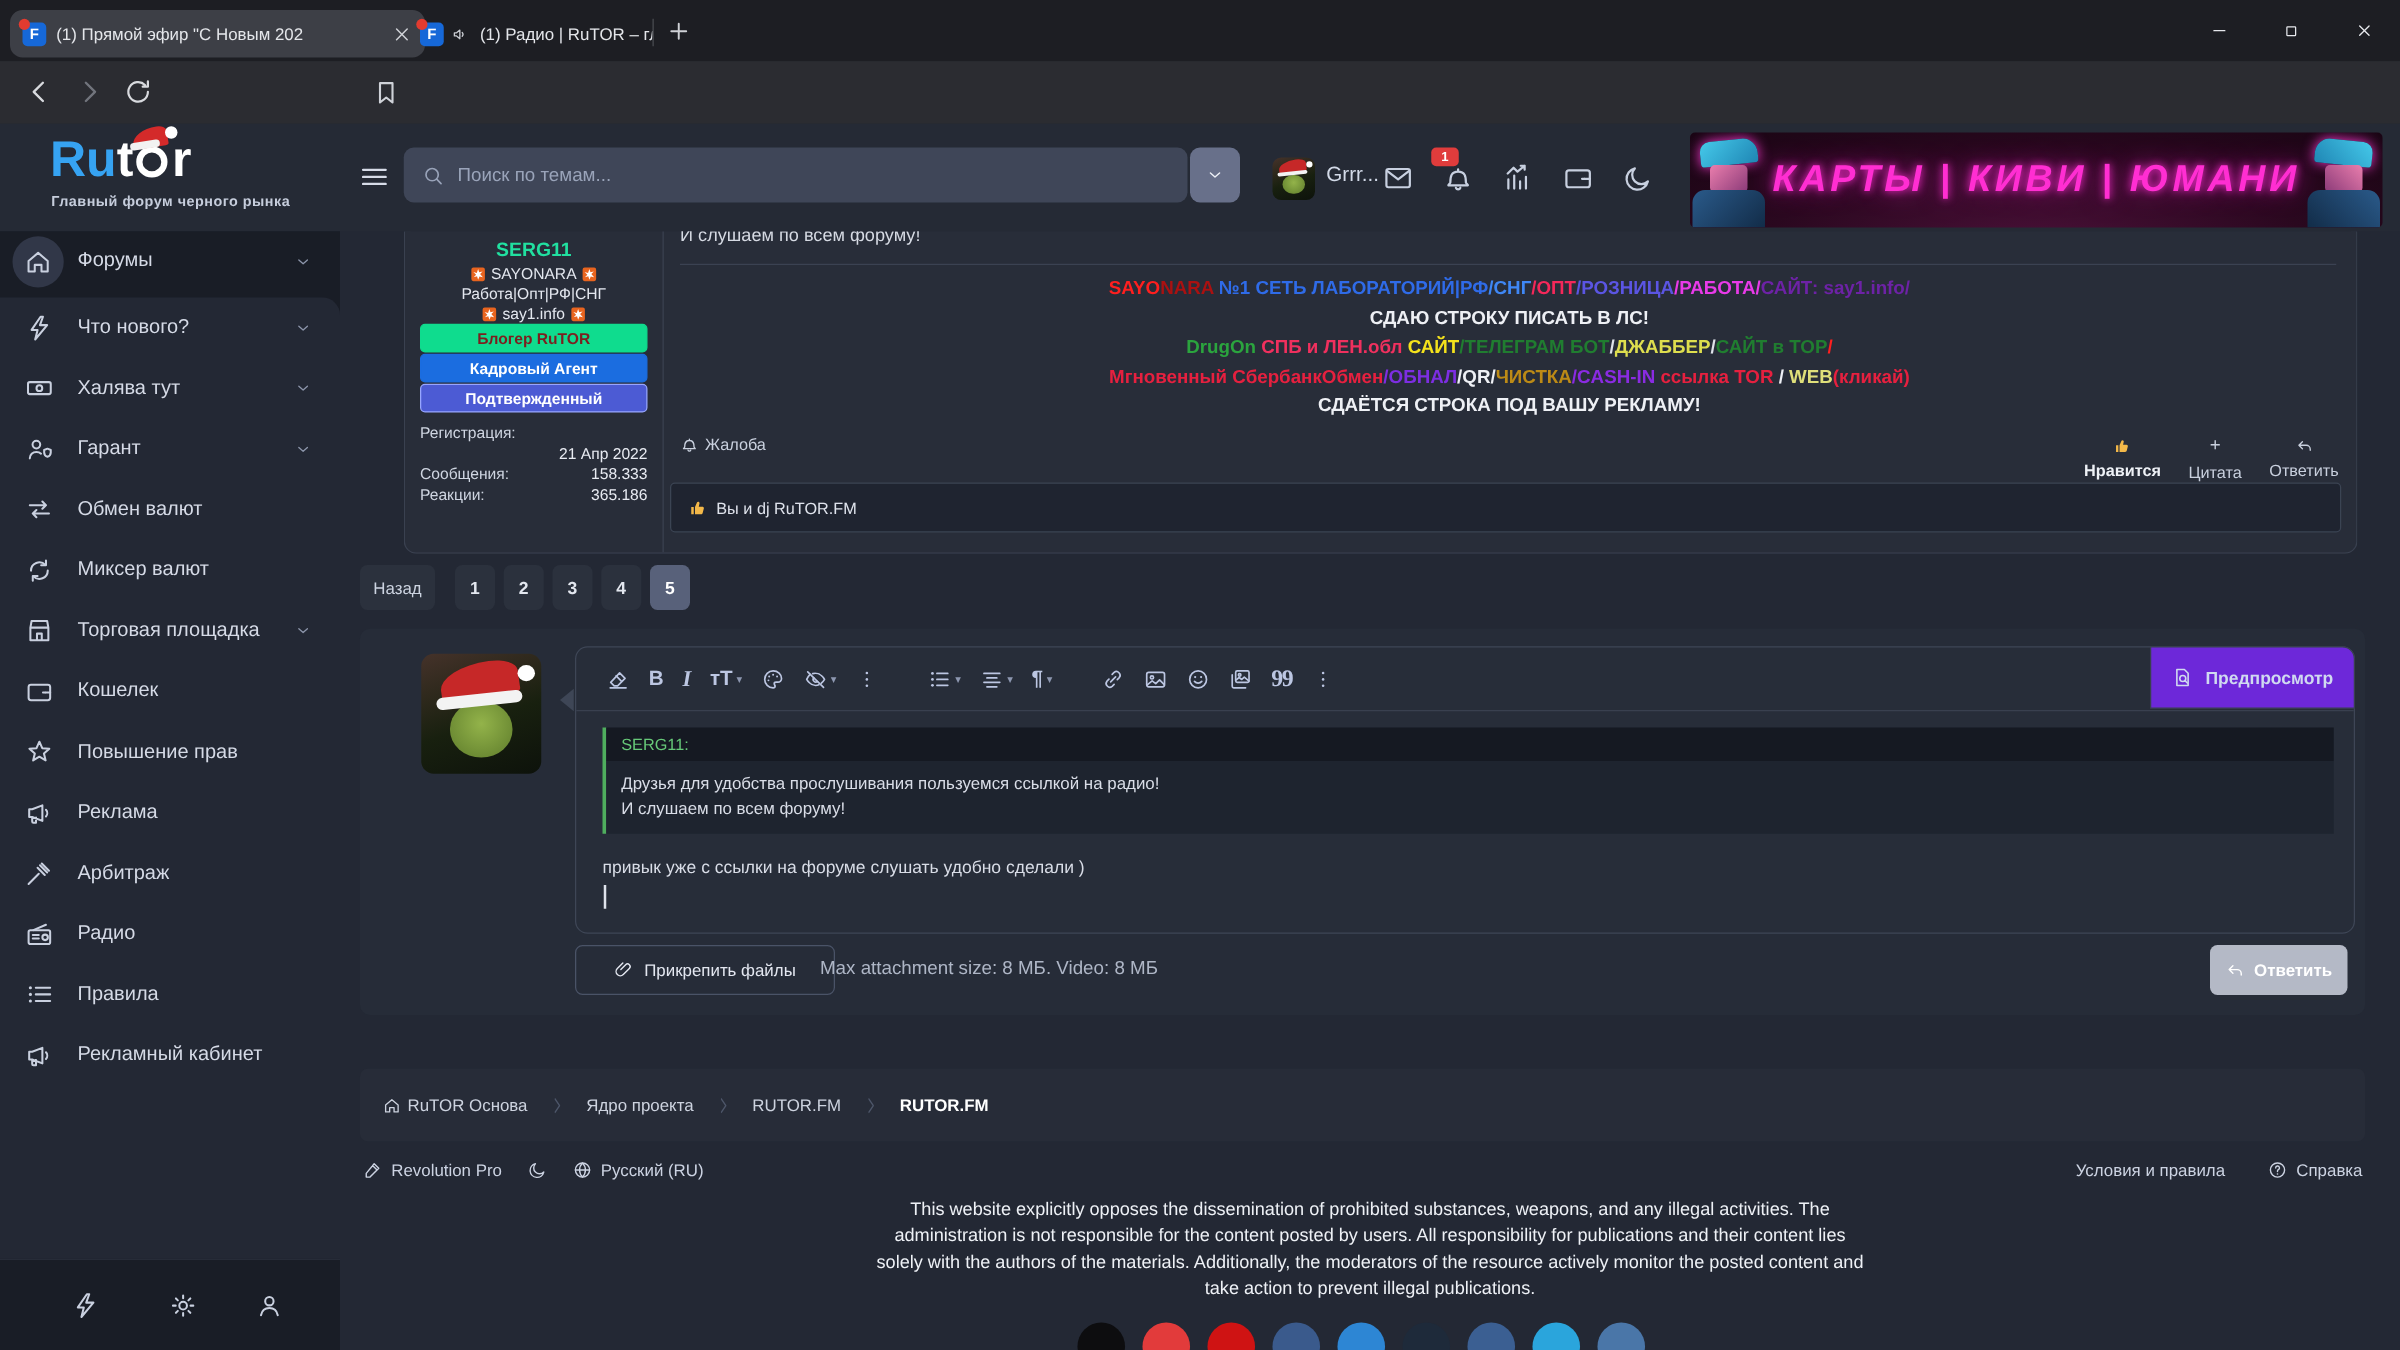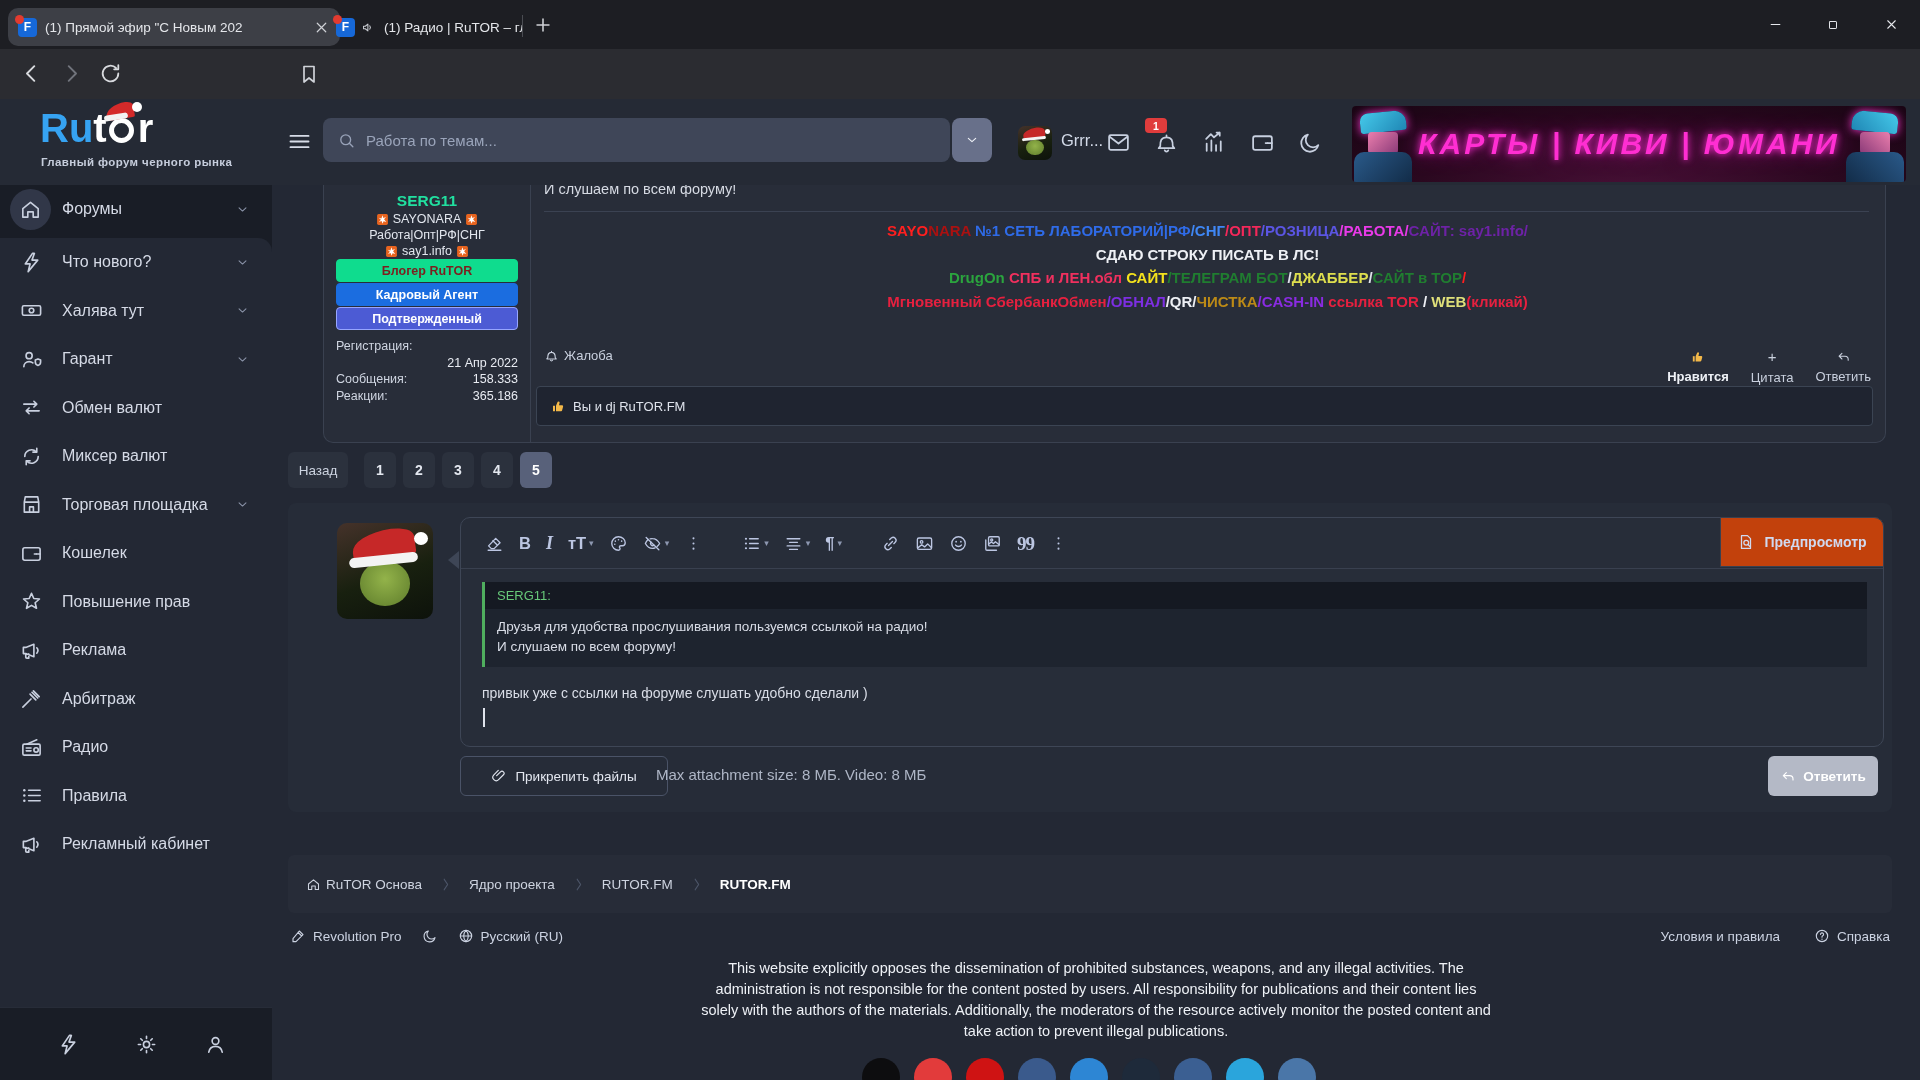--- a/index.html
+++ b/index.html
@@ -148,21 +148,21 @@
   .tbtn{display:flex;align-items:center;color:#bcc6e2;margin-right:15px;}
   .tbtn .icon{width:19px;height:19px;}
   .tbtn .dd{font-size:9px;color:#8d97b0;margin-left:3px;font-style:normal;}
   .tbtn.dim{color:#626a7e;}
   .txtic{font-size:16.5px;font-weight:bold;line-height:19px;}
   .txtic.it{font-style:italic;font-family:"Liberation Serif",serif;font-size:18px;}
   .txtic.q99{font-family:"Liberation Serif",serif;font-size:19px;letter-spacing:-1px;}
   .tb-gap{width:24px;}
   #tb-spacer{flex:1;}
   #tb-right{display:flex;align-items:center;margin-right:20px;}
-  #preview-btn{position:absolute;right:-1px;top:-1px;width:164px;height:50px;background:#c2410c;
+  #preview-btn{position:absolute;right:-1px;top:-1px;width:164px;height:50px;background:#6d28d9;
       border:1px solid #39404f;border-radius:0 10px 0 0;display:flex;align-items:center;justify-content:center;
       gap:9px;color:#d0d9f0;font-size:14px;font-weight:bold;box-sizing:border-box;}
   #preview-btn .icon{width:18px;height:18px;}
   #ed-quote{position:absolute;left:21px;right:16px;top:64px;border-left:3px solid #4fae5e;}
   #ed-quote-head{height:27px;background:#151922;color:#67c979;font-size:13px;display:flex;align-items:center;
       padding-left:12px;}
   #ed-quote-body{background:#1e242f;padding:8px 12px 10px 12px;font-size:13.5px;color:#d9dde7;line-height:20px;}
   #ed-typed{position:absolute;left:21px;top:167px;font-size:14px;color:#d9dde7;}
   #ed-caret{position:absolute;left:22px;top:190px;width:1.5px;height:19px;background:#dfe3ec;animation:blink 1.1s step-end infinite;}
   @keyframes blink{50%{opacity:0;}}
@@ -348,21 +348,21 @@
       <path d="M4 7h16M4 12h16M4 17h16"></path>
     </svg>
   </span>
 <div id="fsearch">
   <span class="icon">
       <svg viewBox="0 0 24 24" fill="none" stroke="currentColor" stroke-width="1.7" stroke-linecap="round" stroke-linejoin="round">
         <circle cx="11" cy="11" r="6.2"></circle>
         <path d="m15.6 15.6 4.4 4.4"></path>
       </svg>
     </span>
-  <span id="fsearch-ph">Работа по темам...</span>
+  <span id="fsearch-ph">Поиск по темам...</span>
 </div>
 <div id="fsearch-dd">
     <span class="icon">
       <svg viewBox="0 0 24 24" fill="none" stroke="currentColor" stroke-width="1.7" stroke-linecap="round" stroke-linejoin="round">
         <path d="m6.5 9.5 5.5 5 5.5-5"></path>
       </svg>
     </span>
   </div>
 <div class="avatar" id="hdr-avatar">
     <i class="face"></i>
@@ -652,20 +652,21 @@
     </div>
   </div>
   <div id="post-body">
     <div id="post-text">И слушаем по всем форуму!</div>
     <div id="post-hr"></div>
     <div id="sig">
         <div class="sig-line"><span style="color: rgb(255, 31, 31);">SAYO</span><span style="color: rgb(170, 17, 17);">NARA</span><span style="color: rgb(47, 107, 232);"> №1 СЕТЬ ЛАБОРАТОРИЙ|РФ</span><span style="color: rgb(63, 135, 245);">/СНГ</span><span style="color: rgb(244, 40, 90);">/ОПТ</span><span style="color: rgb(91, 85, 227);">/РОЗНИЦА</span><span style="color: rgb(233, 58, 233);">/РАБОТА/</span><span style="color: rgb(109, 34, 166);">САЙТ: say1.info/</span></div>
         <div class="sig-line"><span style="color: rgb(238, 240, 245);">СДАЮ СТРОКУ ПИСАТЬ В ЛС!</span></div>
         <div class="sig-line"><span style="color: rgb(43, 164, 62);">DrugOn </span><span style="color: rgb(240, 48, 94);">СПБ и ЛЕН.обл </span><span style="color: rgb(244, 226, 28);">САЙТ</span><span style="color: rgb(32, 125, 48);">/ТЕЛЕГРАМ БОТ</span><span style="color: rgb(223, 227, 234);">/</span><span style="color: rgb(222, 222, 78);">ДЖАББЕР</span><span style="color: rgb(223, 227, 234);">/</span><span style="color: rgb(32, 125, 48);">САЙТ в TOP</span><span style="color: rgb(255, 31, 31);">/</span></div>
         <div class="sig-line"><span style="color: rgb(230, 32, 63);">Мгновенный СбербанкОбмен</span><span style="color: rgb(125, 46, 226);">/ОБНАЛ</span><span style="color: rgb(238, 240, 245);">/QR/</span><span style="color: rgb(188, 138, 22);">ЧИСТКА</span><span style="color: rgb(138, 43, 226);">/CASH-IN</span><span style="color: rgb(230, 32, 63);"> ссылка TOR </span><span style="color: rgb(238, 240, 245);">/ </span><span style="color: rgb(223, 223, 122);">WEB</span><span style="color: rgb(230, 32, 63);">(кликай)</span></div>
+        <div class="sig-line"><span style="color: rgb(238, 240, 245);">СДАЁТСЯ СТРОКА ПОД ВАШУ РЕКЛАМУ!</span></div>
       </div>
     <div id="post-actions">
       <span id="report">
         <span class="icon">
             <svg viewBox="0 0 24 24" fill="none" stroke="currentColor" stroke-width="1.7" stroke-linecap="round" stroke-linejoin="round">
               <path d="M18 15.5c0-5-.8-8.5-6-8.5s-6 3.5-6 8.5l-1.5 2h15zM10.3 19.5a1.8 1.8 0 0 0 3.4 0M12 5.2V7"></path>
             </svg>
           </span>
         <span>Жалоба</span>
       </span>

